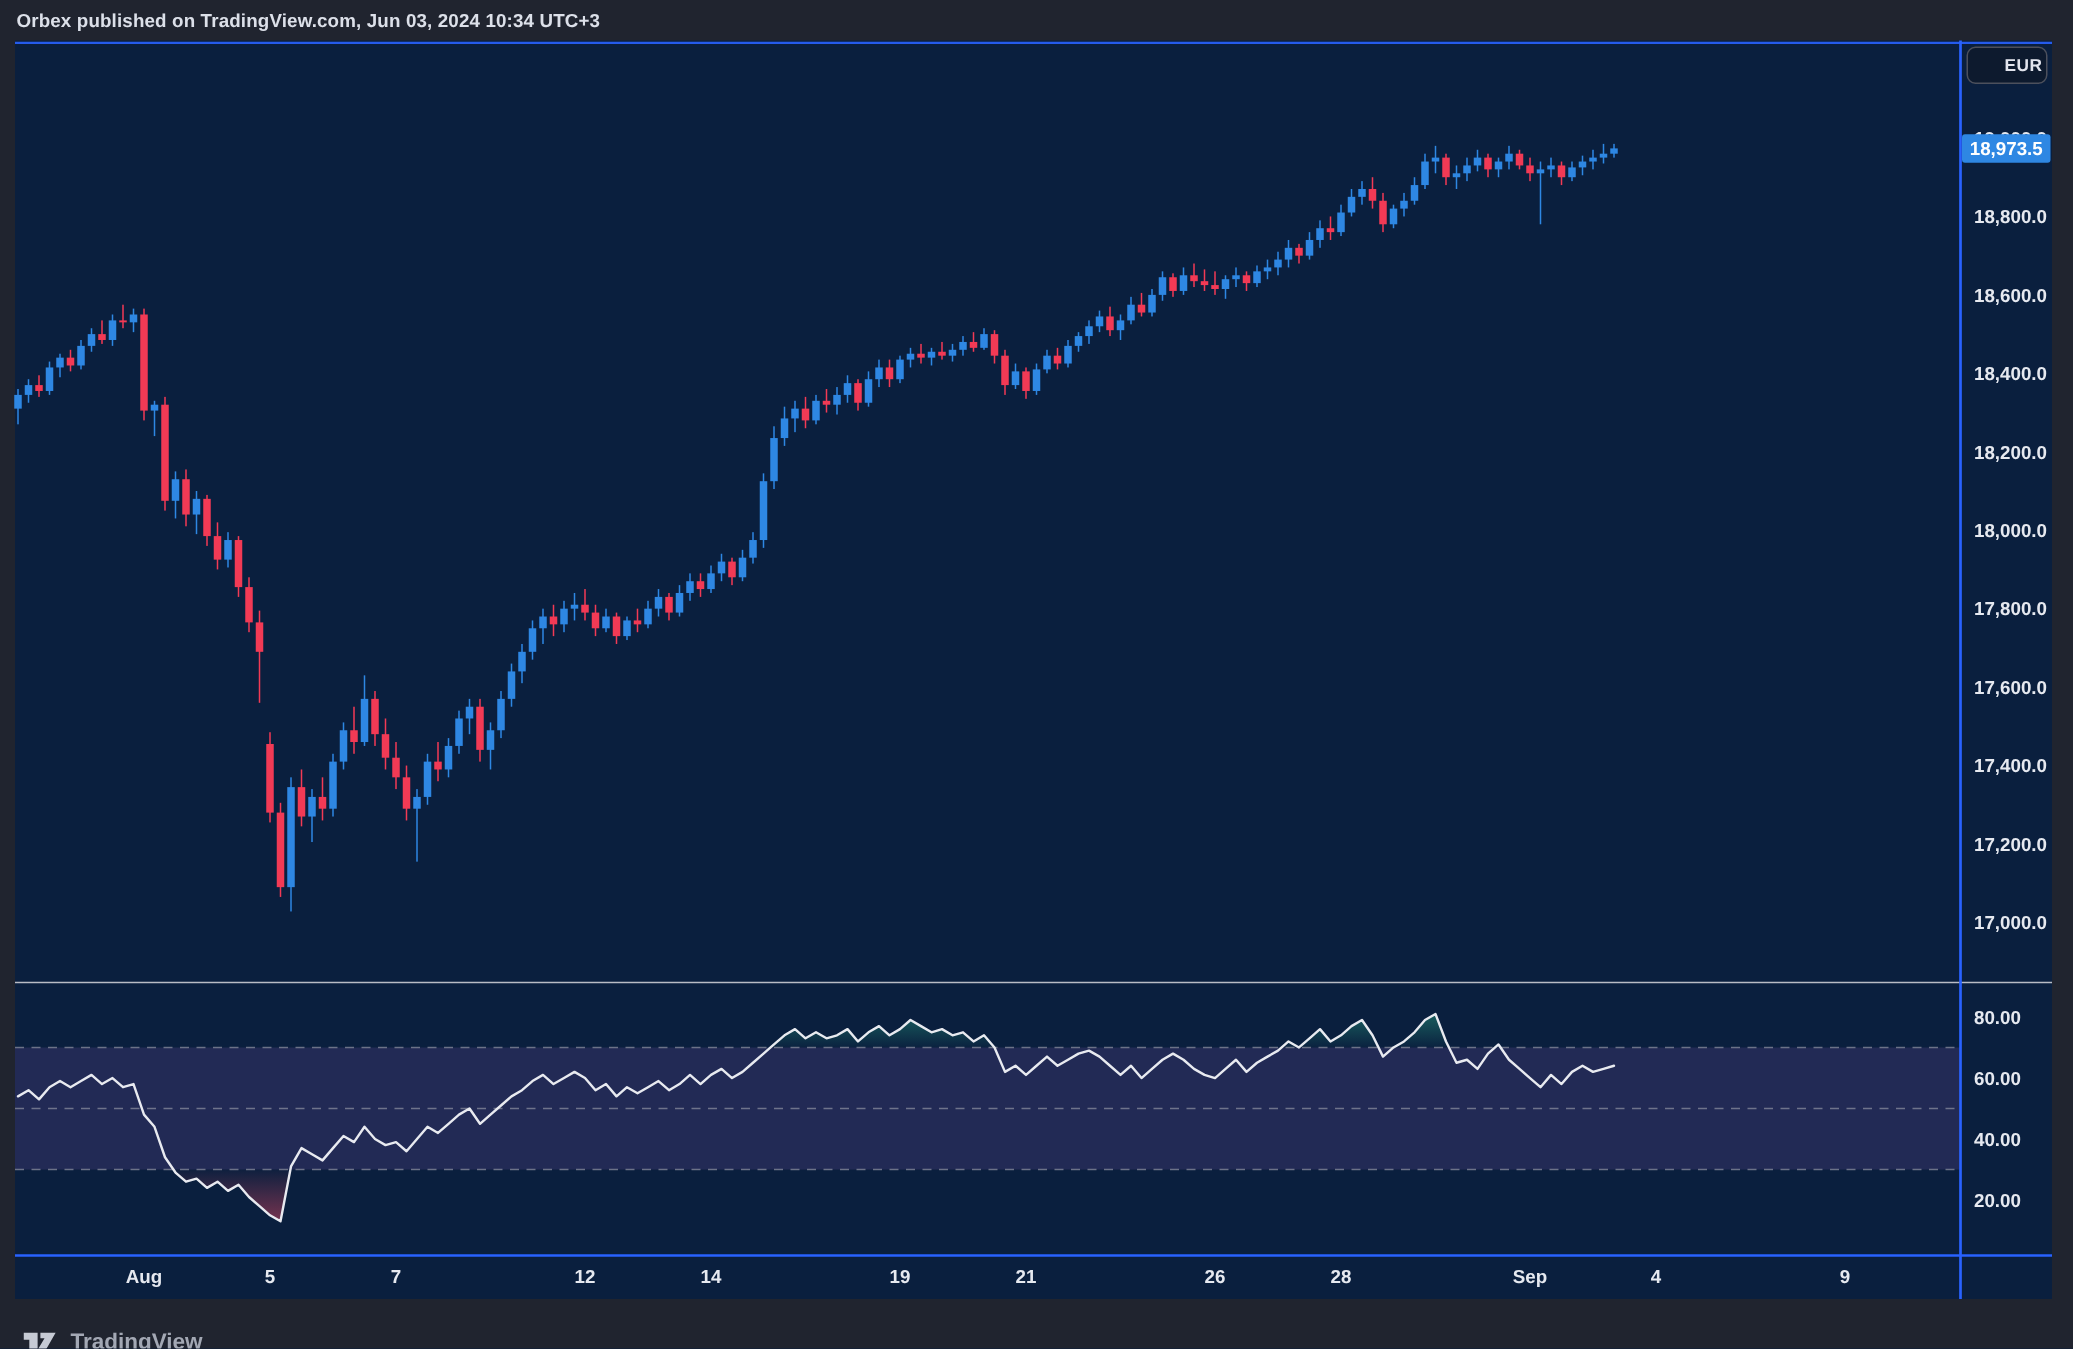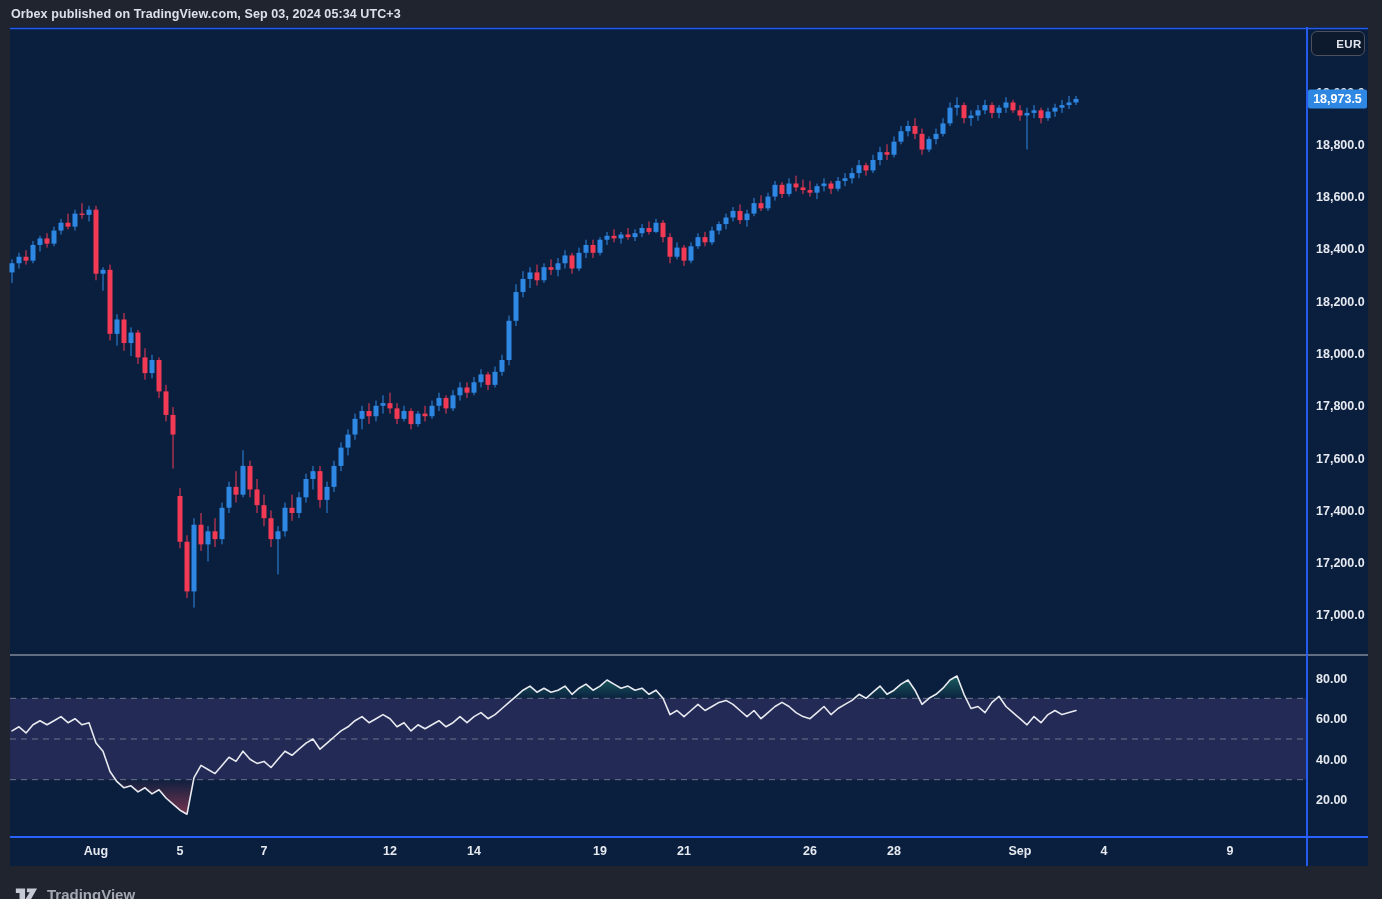--- a/index.html
+++ b/index.html
@@ -25,21 +25,21 @@
   .footer{
     position:absolute;top:866px;left:0;width:1382px;height:33px;
     display:flex;align-items:center;gap:9px;padding-left:14px;box-sizing:border-box;margin-top:12px;
   }
   .footer .brand{font-size:15px;font-weight:700;color:#a3a8b4;}
 </style>
 </head>
 <body style="background: rgb(32, 36, 47);">
 
 <div class="header">
-  <span>Orbex published on TradingView.com, Sep 03, 2024 05:34 UTC+3</span>
+  <span>Orbex published on TradingView.com, Jun 03, 2024 10:34 UTC+3</span>
 </div>
 
 <svg id="chart" width="1382" height="899" viewBox="0 0 1382 899">
   <defs id="g-defs">
       <linearGradient id="gOver" gradientUnits="userSpaceOnUse" x1="0" y1="656" x2="0" y2="698.333">
         <stop offset="0" stop-color="#2aa884" stop-opacity="0.85"></stop>
         <stop offset="1" stop-color="#2aa884" stop-opacity="0.02"></stop>
       </linearGradient>
       <linearGradient id="gUnder" gradientUnits="userSpaceOnUse" x1="0" y1="840" x2="0" y2="779.665">
         <stop offset="0" stop-color="#d8465f" stop-opacity="0.9"></stop>

